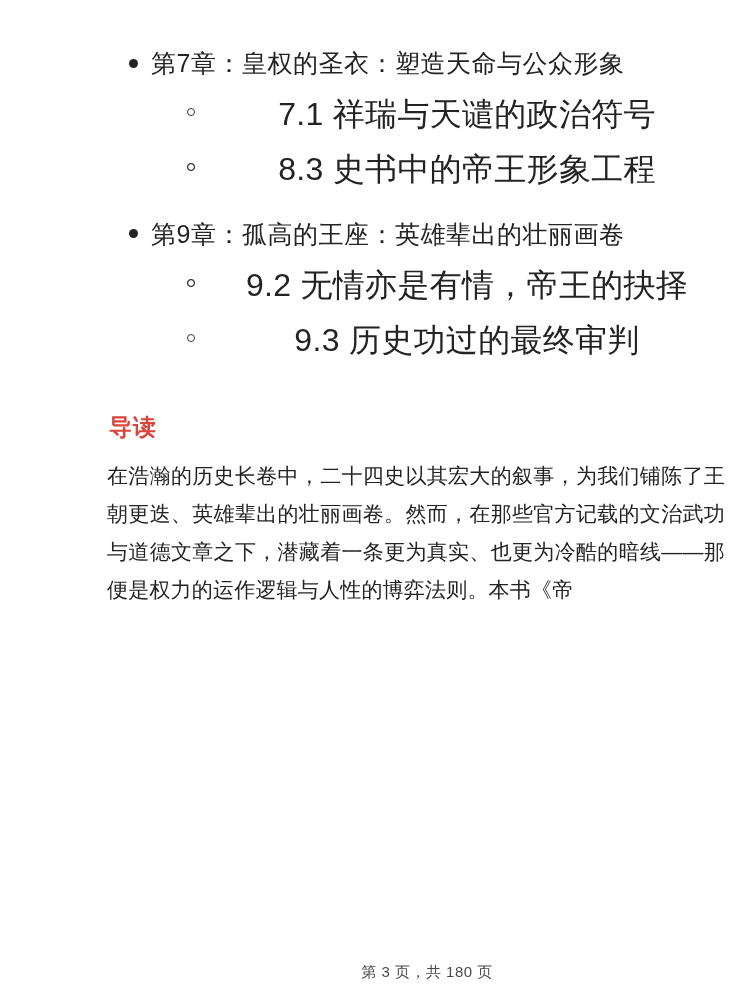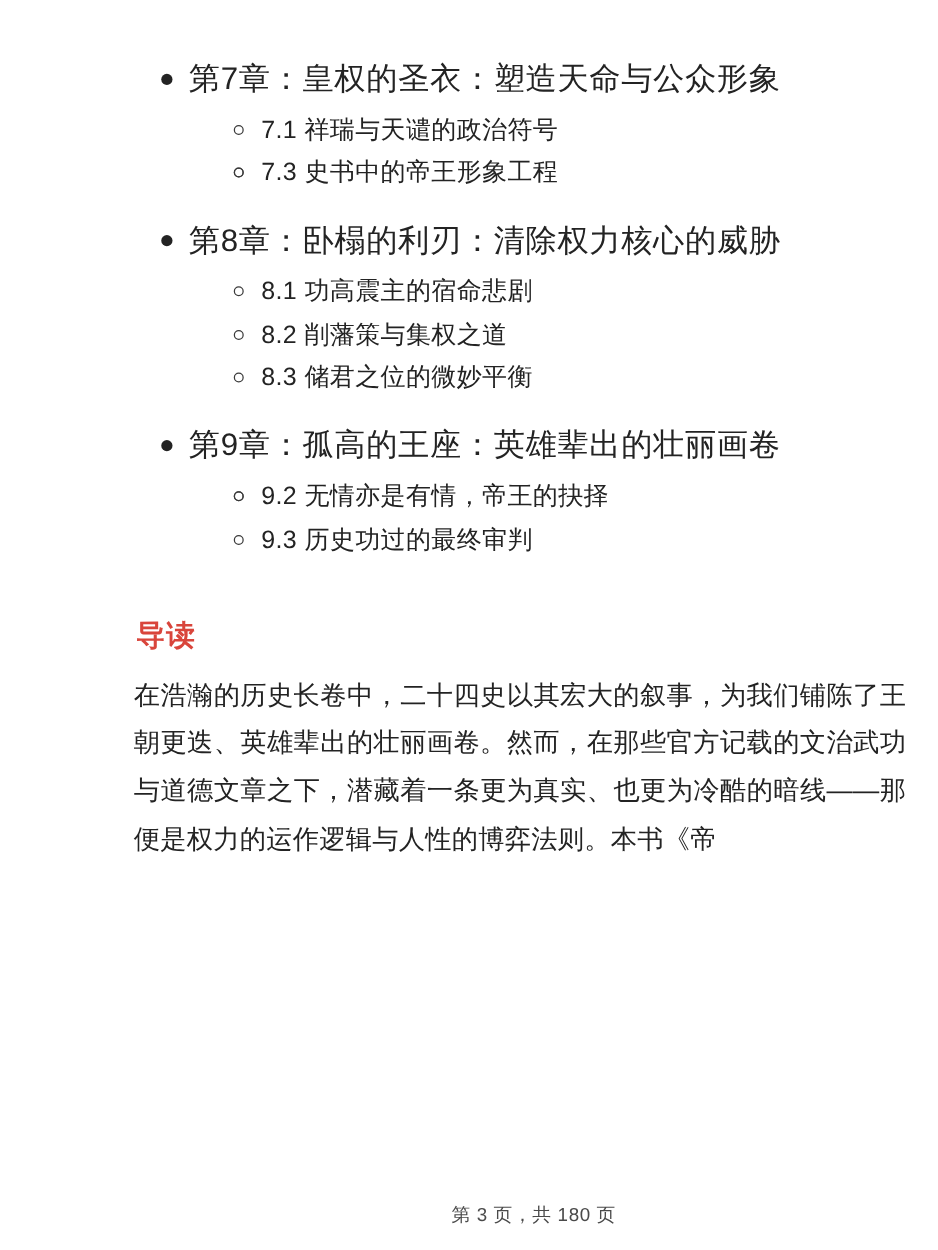--- a/index.html
+++ b/index.html
@@ -51,26 +51,27 @@
     background: #232323;
   }
   .section-list {
     margin: 4px 0 0 0;
     padding: 0;
     list-style: none;
   }
   .section-line {
     display: flex;
     align-items: flex-start;
-    font-size: 20px;
+    font-size: 32px;
     line-height: 1.72;
     letter-spacing: 0.3px;
     color: #232323;
     padding-left: 110px;
     position: relative;
+    justify-content: center;
   }
   .section-line .bullet-hollow {
     position: absolute;
     left: 88px;
     top: 0.66em;
     width: 8px;
     height: 8px;
     border-radius: 50%;
     border: 1.6px solid #3a3a3a;
     box-sizing: border-box;
@@ -119,45 +120,25 @@
       <ul class="section-list">
         <li class="section-line">
           <span class="bullet-hollow"></span>
           <span>7.1 祥瑞与天谴的政治符号</span>
         </li>
         <li class="section-line">
           <span class="bullet-hollow"></span>
         </li>
         <li class="section-line">
           <span class="bullet-hollow"></span>
-          <span>7.3 史书中的帝王形象工程</span>
+          <span>8.3 史书中的帝王形象工程</span>
         </li>
       </ul>
     </li>
 
-    <li class="chapter-block">
-      <div class="chapter-line">
-        <span class="bullet"></span>
-        <span>第8章：卧榻的利刃：清除权力核心的威胁</span>
-      </div>
-      <ul class="section-list">
-        <li class="section-line">
-          <span class="bullet-hollow"></span>
-          <span>8.1 功高震主的宿命悲剧</span>
-        </li>
-        <li class="section-line">
-          <span class="bullet-hollow"></span>
-          <span>8.2 削藩策与集权之道</span>
-        </li>
-        <li class="section-line">
-          <span class="bullet-hollow"></span>
-          <span>8.3 储君之位的微妙平衡</span>
-        </li>
-      </ul>
-    </li>
 
     <li class="chapter-block">
       <div class="chapter-line">
         <span class="bullet"></span>
         <span>第9章：孤高的王座：英雄辈出的壮丽画卷</span>
       </div>
       <ul class="section-list">
         <li class="section-line">
           <span class="bullet-hollow"></span>
         </li>

